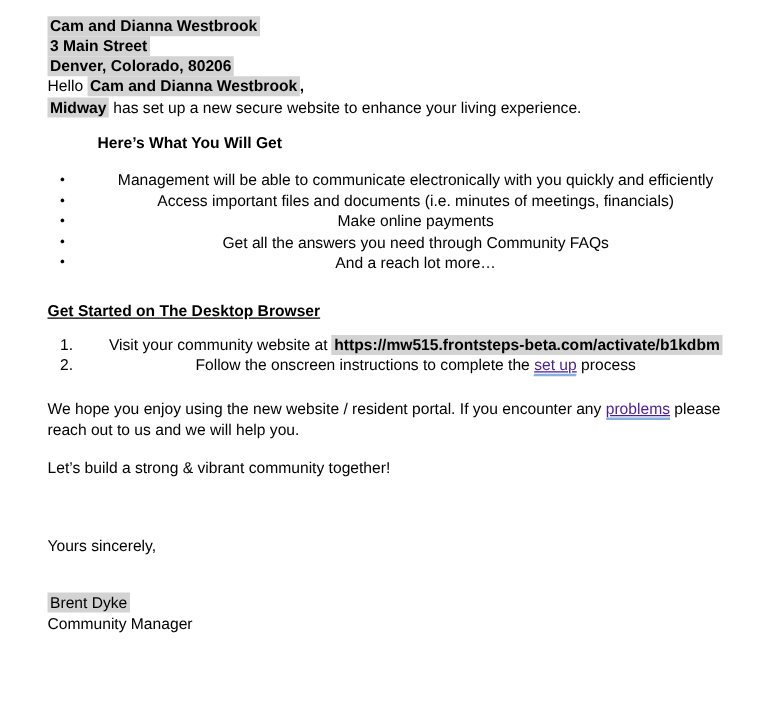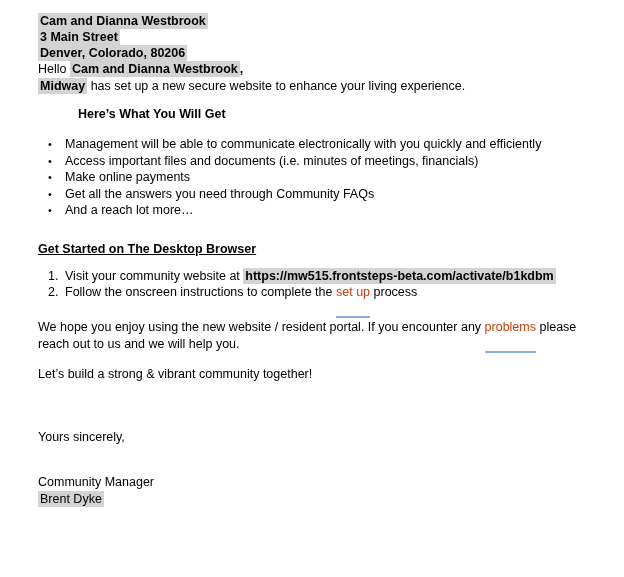--- a/index.html
+++ b/index.html
@@ -19,30 +19,31 @@
   .hl { background:#d3d3d3; padding:1px 2px; }
   .addr { line-height:16px; font-weight:bold; }
   .greeting  { }
   .intro     { margin-top:0; }
   .benefits-h{ margin-top:11px;padding-left:40px; }
   .bullets   { margin-top:13px; list-style:none; }
   .steps     { margin-top:10px; list-style:none; }
   .bullets li, .steps li { display:flex; line-height:16.5px; }
   .marker { flex:none; width:17px; margin-left:10px; }
   .bullets .marker { font-size:11px; }
-  .it { flex:1; }
+  .it { flex:1;text-align:center; }
   .getstarted-h { margin-top:22px; text-decoration:underline; }
   .support   { margin-top:18px; }
   .community { margin-top:13px; }
   .vale      { margin-top:46px; }
   .sig       { margin-top:28px; }
   .ulink {
+    text-decoration:underline;
     border-bottom:2px solid #86aede;
-    padding-bottom:17px;
-    color:#c2410c;
+    padding-bottom:0;
+    color:#4c1d95;
     cursor:pointer;
   }
   .urllink { cursor:pointer; }
 </style>
 </head>
 <body>
 
 <div class="page">
 
   <div class="addr">
@@ -93,17 +94,17 @@
     </li>
   </ol>
 
   <p class="support"><span>We hope you enjoy using the new website / resident portal. If you encounter any </span><span class="ulink">problems</span><span> please reach out to us and we will help you.</span></p>
 
   <p class="community">Let’s build a strong &amp; vibrant community together!</p>
 
   <p class="vale">Yours sincerely,</p>
 
   <div class="sig">
+    <div><span class="hl">Brent Dyke</span></div>
     <div>Community Manager</div>
-    <div><span class="hl">Brent Dyke</span></div>
   </div>
 
 </div>
 
 </body></html>

